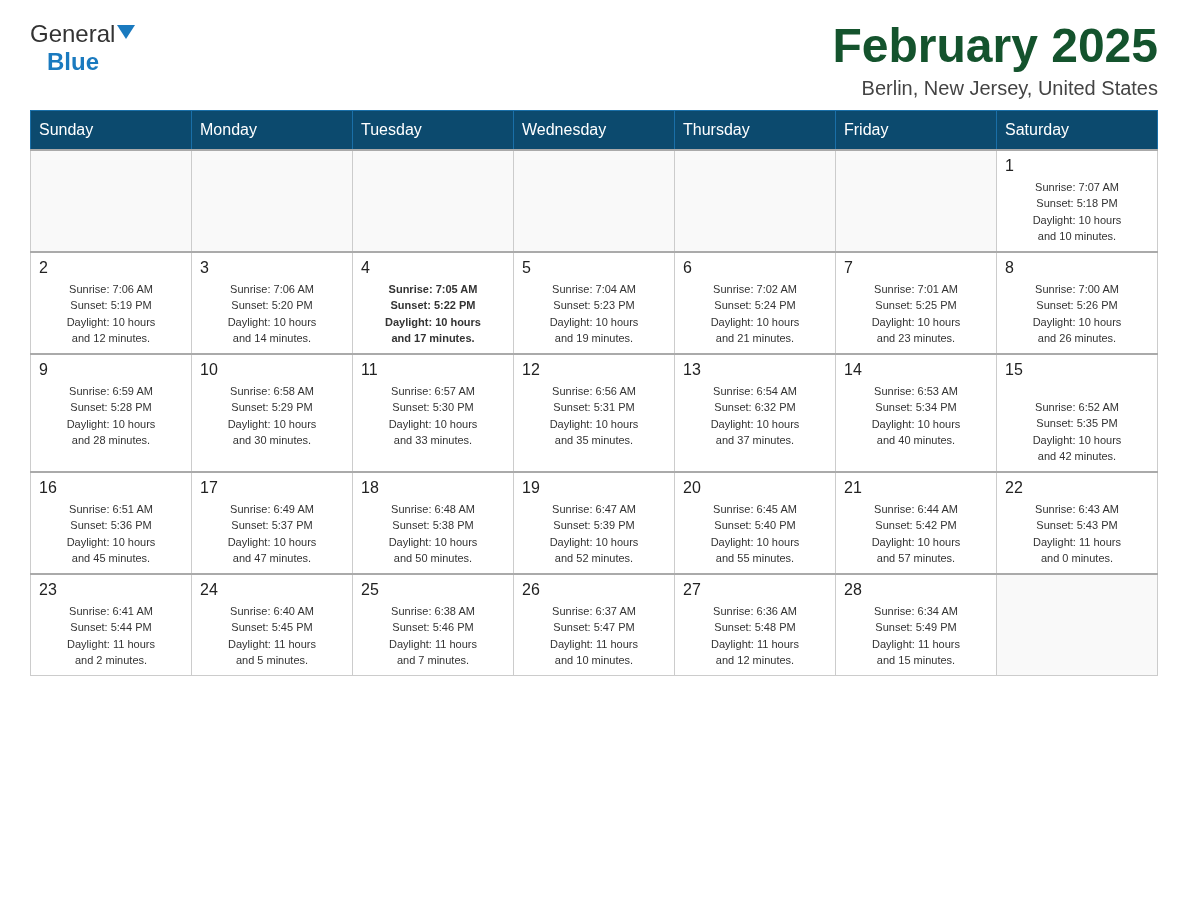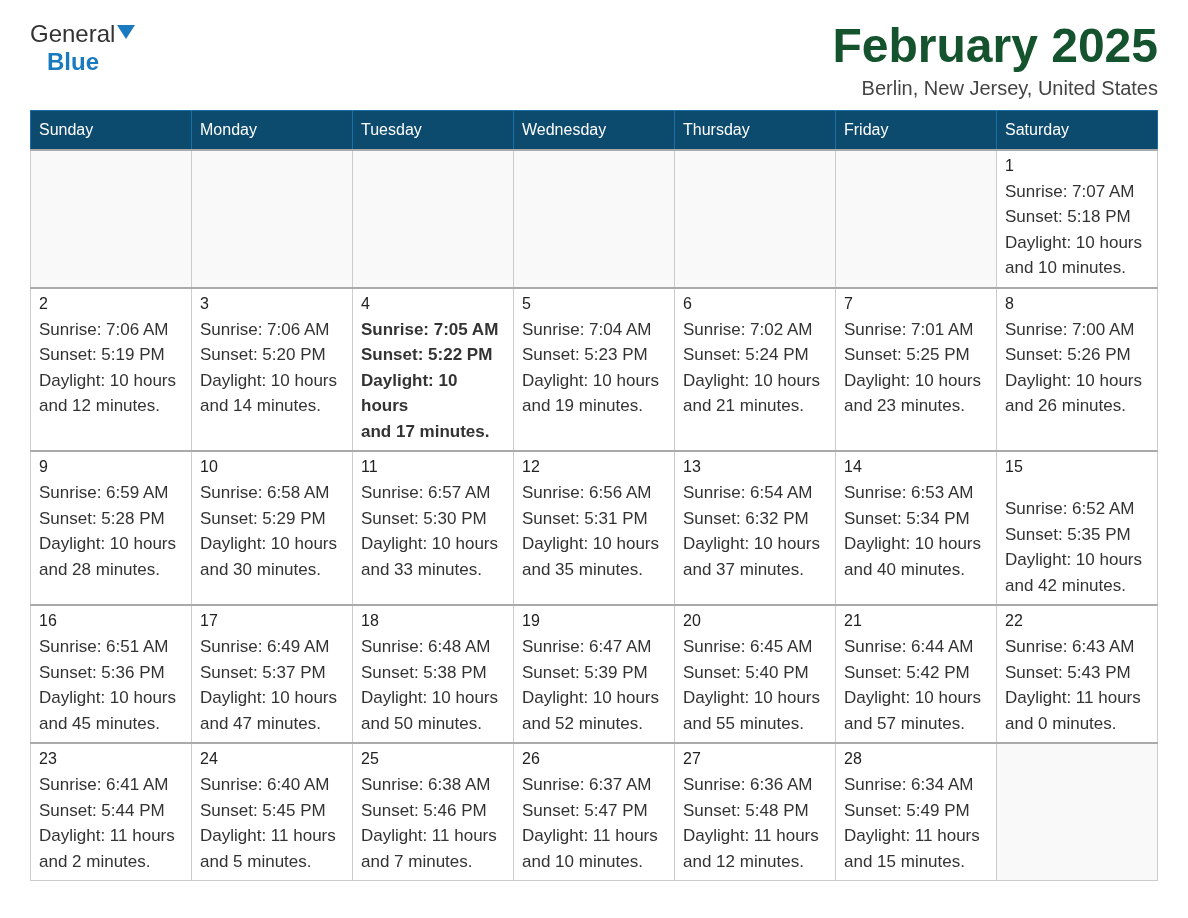--- a/index.html
+++ b/index.html
@@ -74,23 +74,24 @@
       border-top: 2px solid #aaa;
     }
     .day-number {
       font-size: 16px;
       font-weight: normal;
       color: #222;
       display: block;
       margin-bottom: 4px;
     }
     .day-info {
-      font-size: 17px;
+      font-size: 11px;
       line-height: 1.5;
       color: #333;
+      text-align: center;
     }
     .empty-cell {
       background: #f9f9f9;
     }
     .logo-row {
       display: flex;
       align-items: center;
     }
     .logo-text-general {
       font-size: 24px;

